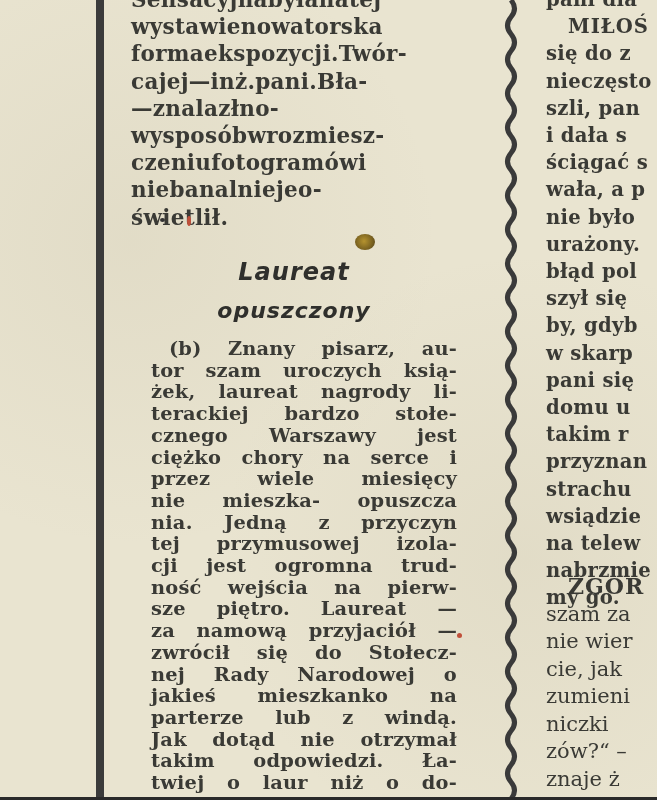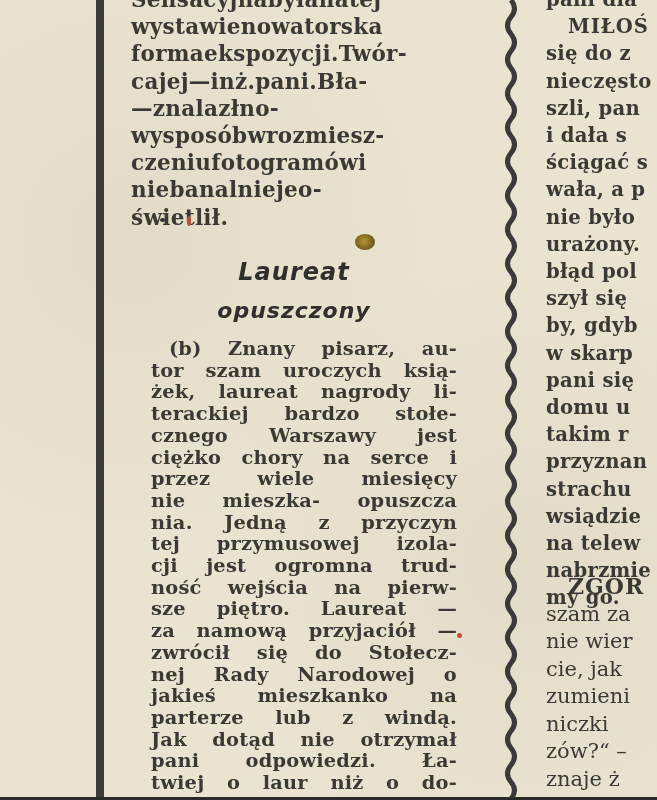--- a/index.html
+++ b/index.html
@@ -227,21 +227,21 @@
       <span>z</span>
       <span>windą.</span>
     </div>
     <div class="line">
       <span>Jak</span>
       <span>dotąd</span>
       <span>nie</span>
       <span>otrzymał</span>
     </div>
     <div class="line">
-      <span>pani</span>
+      <span>takim</span>
       <span>odpowiedzi.</span>
       <span>Ła-</span>
     </div>
     <div class="line">
       <span>twiej</span>
       <span>o</span>
       <span>laur</span>
       <span>niż</span>
       <span>o</span>
       <span>do-</span>

